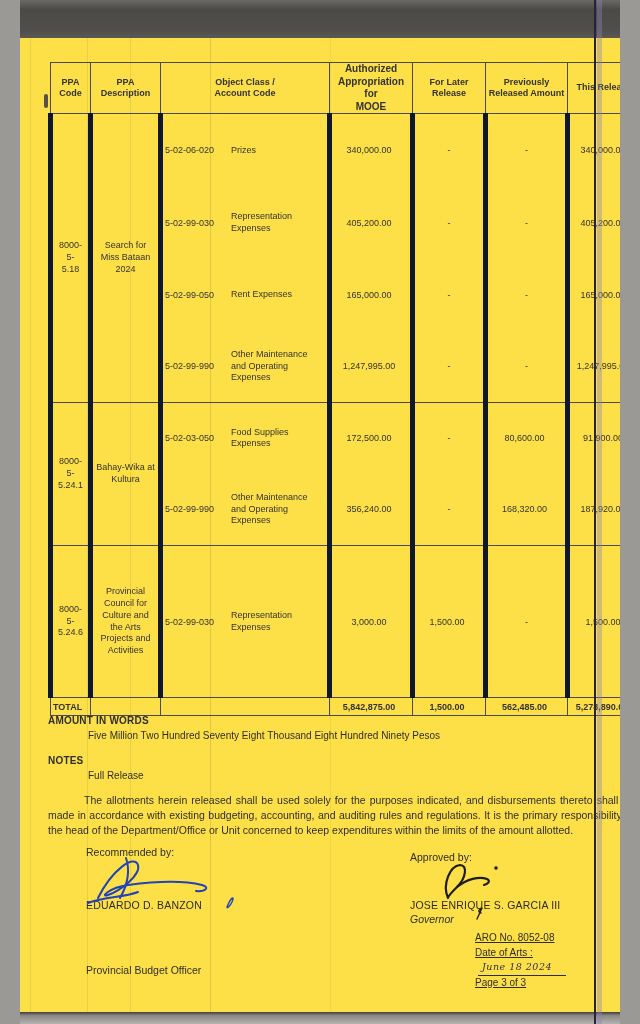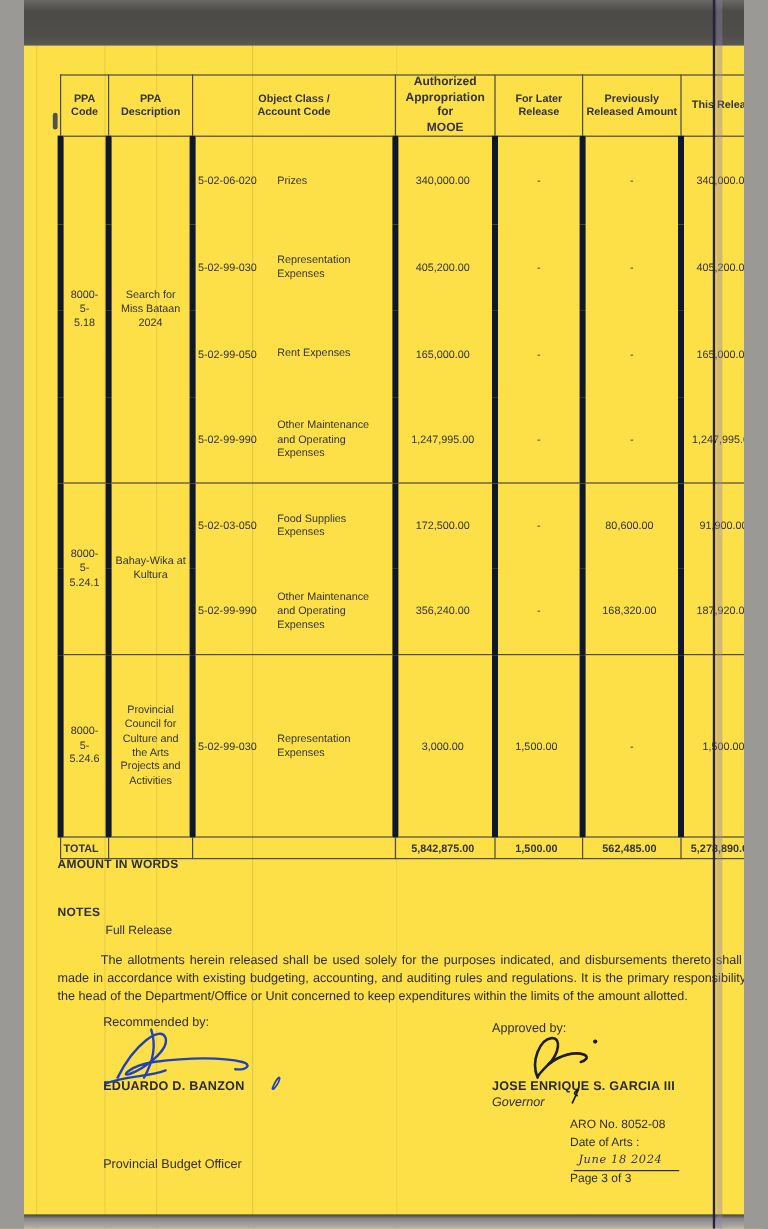--- a/index.html
+++ b/index.html
@@ -59,23 +59,23 @@
 
   
   .abs { position:absolute; z-index:2; }
   .lbl   { font-size:10px; color:#2e2e2e; letter-spacing:0.2px;font-weight:bold; }
   .words { font-size:10px; color:#2e2e2e; }
   .para  {
     left:28px; top:793px; width:586px; font-size:10.5px; line-height:15px;
     text-align:justify; text-indent:36px; color:#2e2e2e;
   }
   .sig-label { font-size:10.5px; color:#2e2e2e; }
-  .sig-name  { font-size:10.5px; font-weight:700; color:#2b2b2b; letter-spacing:0.2px;text-align:center; }
+  .sig-name  { font-size:10.5px; font-weight:400; color:#2b2b2b; letter-spacing:0.2px;text-align:center; }
   .sig-title { font-size:10.5px; color:#2e2e2e; }
-  .issue { font-size:10px; color:#2e2e2e; line-height:14.5px; }
+  .issue { font-size:10px; color:#2e2e2e; line-height:14.5px;text-decoration:underline; }
   .date-line { display:inline-block; border-bottom:1px solid #2c2c3c; min-width:88px; margin-left:3px; }
   .date-hand {
     font-family:"DejaVu Serif", serif; font-style:italic; font-size:9.5px;
     color:#30304a; letter-spacing:0.5px; padding:0 4px;
   }
   svg.sig { position:absolute; z-index:3; }
 </style>
 </head>
 <body>
 
@@ -222,20 +222,21 @@
           <td class="amt">5,842,875.00</td>
           <td class="amt">1,500.00</td>
           <td class="amt">562,485.00</td>
           <td class="amt">5,278,890.00</td>
         </tr>
       </tbody>
     </table>
   </div>
 
   <div class="abs lbl" style="left:28px; top:715px;">AMOUNT IN WORDS</div>
+  <div class="abs words" style="left:68px; top:730px;">Five Million Two Hundred Seventy Eight Thousand Eight Hundred Ninety Pesos</div>
   <div class="abs lbl" style="left:28px; top:755px;">NOTES</div>
   <div class="abs words" style="left:68px; top:770px;">Full Release</div>
 
   <div class="abs para">The allotments herein released shall be used solely for the purposes indicated, and disbursements thereto shall be made in accordance with existing budgeting, accounting, and auditing rules and regulations. It is the primary responsibility of the head of the Department/Office or Unit concerned to keep expenditures within the limits of the amount allotted.</div>
 
   <div class="abs sig-label" style="left:66px; top:846px;">Recommended by:</div>
   <div class="abs sig-label" style="left:390px; top:851px;">Approved by:</div>
 
   <svg class="sig" style="left:62px; top:852px;" width="170" height="56" viewBox="0 0 170 56">
     <g fill="none" stroke="#2243b8" stroke-width="2" stroke-linecap="round">

